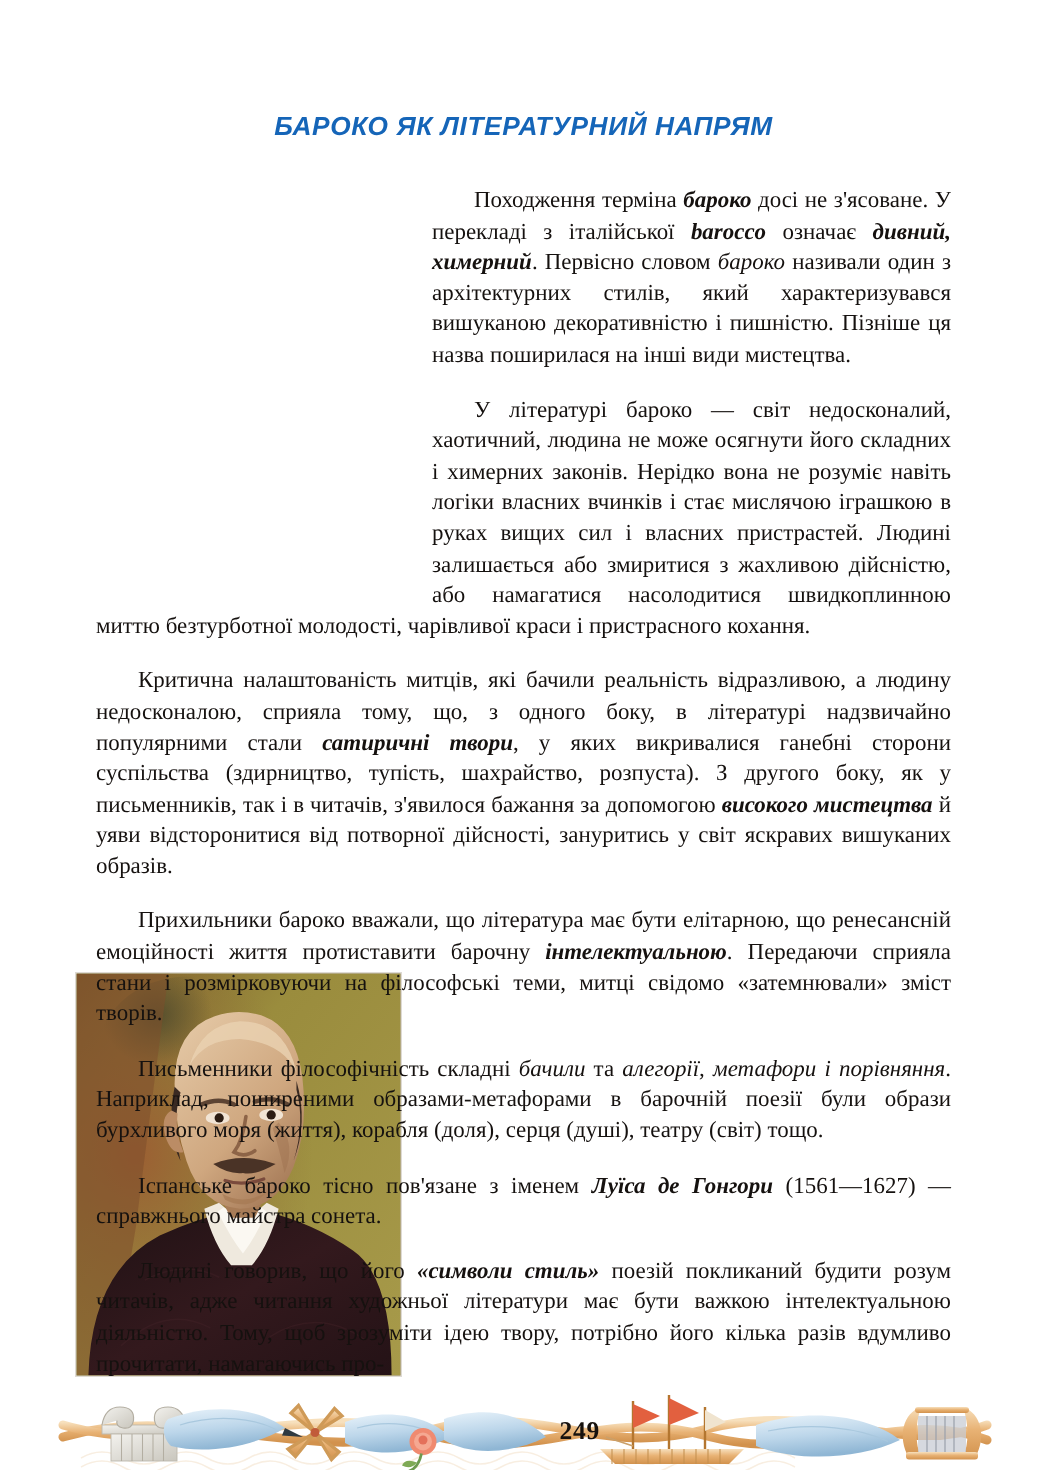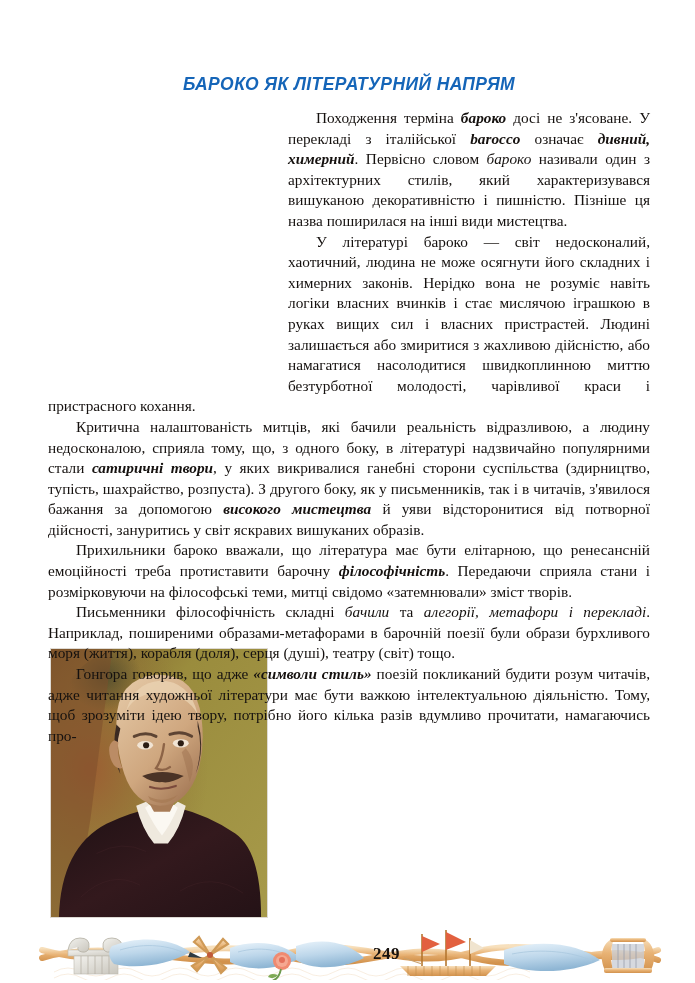--- a/index.html
+++ b/index.html
@@ -39,21 +39,21 @@
     top: 108px;
     width: 602px;
     font-size: 15.3px;
     line-height: 20.6px;
     color: #15110f;
     text-align: justify;
     text-justify: inter-word;
     hyphens: manual;
   }
   .body-col p {
-    margin: 0;
+    margin: 16px;
     text-indent: 28px;
   }
   i.it { font-style: italic; }
   b.bi { font-style: italic; font-weight: bold; }
 
   
   .portrait-float {
     float: left;
     width: 220px;
     height: 272px;
@@ -181,27 +181,28 @@
   <div class="body-col">
 
     <div class="portrait-float"></div>
 
     <p><span>Походження терміна </span><b class="bi">бароко</b><span> досі не з'ясоване. У перекладі з італійської </span><b class="bi">barocco</b><span> означає </span><b class="bi">дивний, химерний</b><span>. Первісно словом </span><i class="it">бароко</i><span> називали один з архітектурних стилів, який характеризувався вишуканою декоративністю і пишністю. Пізніше ця назва поширилася на інші види мистецтва.</span></p>
 
     <p><span>У літературі бароко — світ недосконалий, хаотичний, людина не може осягнути його складних і химерних законів. Нерідко вона не розуміє навіть логіки власних вчинків і стає мислячою іграшкою в руках вищих сил і власних пристрастей. Людині залишається або змиритися з жахливою дійсністю, або намагатися насолодитися швидкоплинною миттю безтурботної молодості, чарівливої краси і пристрасного кохання.</span></p>
 
     <p><span>Критична налаштованість митців, які бачили реальність відразливою, а людину недосконалою, сприяла тому, що, з одного боку, в літературі надзвичайно популярними стали </span><b class="bi">сатиричні твори</b><span>, у яких викривалися ганебні сторони суспільства (здирництво, тупість, шахрайство, розпуста). З другого боку, як у письменників, так і в читачів, з'явилося бажання за допомогою </span><b class="bi">високого мистецтва</b><span> й уяви відсторонитися від потворної дійсності, зануритись у світ яскравих вишуканих образів.</span></p>
 
-    <p><span>Прихильники бароко вважали, що література має бути елітарною, що ренесансній емоційності треба протиставити барочну </span><b class="bi">філософічність</b><span>. Передаючи сприяла стани і розмірковуючи на філософські теми, митці свідомо «затемнювали» зміст творів.</span></p>
-
-    <p><span>Письменники філософічність складні </span><i class="it">бачили</i><span> та </span><i class="it">алегорії, метафори і перекладі</i><span>. Наприклад, поширеними образами-метафорами в барочній поезії були образи бурхливого моря (життя), корабля (доля), серця (душі), театру (світ) тощо.</span></p>
-
-
-
-    <p><span>Гонгора говорив, що адже </span><b class="bi">«символи стиль»</b><span> поезій покликаний будити розум читачів, адже читання художньої літератури має бути важкою інтелектуальною діяльністю. Тому, щоб зрозуміти ідею твору, потрібно його кілька разів вдумливо прочитати, намагаючись про-</span></p>
+    <p><span>Прихильники бароко вважали, що література має бути елітарною, що ренесансній емоційності життя протиставити барочну </span><b class="bi">інтелектуальною</b><span>. Передаючи сприяла стани і розмірковуючи на філософські теми, митці свідомо «затемнювали» зміст творів.</span></p>
+
+    <p><span>Письменники філософічність складні </span><i class="it">бачили</i><span> та </span><i class="it">алегорії, метафори і порівняння</i><span>. Наприклад, поширеними образами-метафорами в барочній поезії були образи бурхливого моря (життя), корабля (доля), серця (душі), театру (світ) тощо.</span></p>
+
+
+    <p><span>Іспанське бароко тісно пов'язане з іменем </span><b class="bi">Луїса де Гонгори</b><span> (1561—1627) — справжнього майстра сонета.</span></p>
+
+    <p><span>Людині говорив, що його </span><b class="bi">«символи стиль»</b><span> поезій покликаний будити розум читачів, адже читання художньої літератури має бути важкою інтелектуальною діяльністю. Тому, щоб зрозуміти ідею твору, потрібно його кілька разів вдумливо прочитати, намагаючись про-</span></p>
   </div>
 
   <div class="footer-orn">
     <svg viewBox="0 0 630 52" preserveAspectRatio="none">
       <defs>
         <linearGradient id="goldG" x1="0" y1="0" x2="0" y2="1">
           <stop offset="0%" stop-color="#f7e0bd"></stop>
           <stop offset="45%" stop-color="#e8b274"></stop>
           <stop offset="100%" stop-color="#d2924d"></stop>
         </linearGradient>

